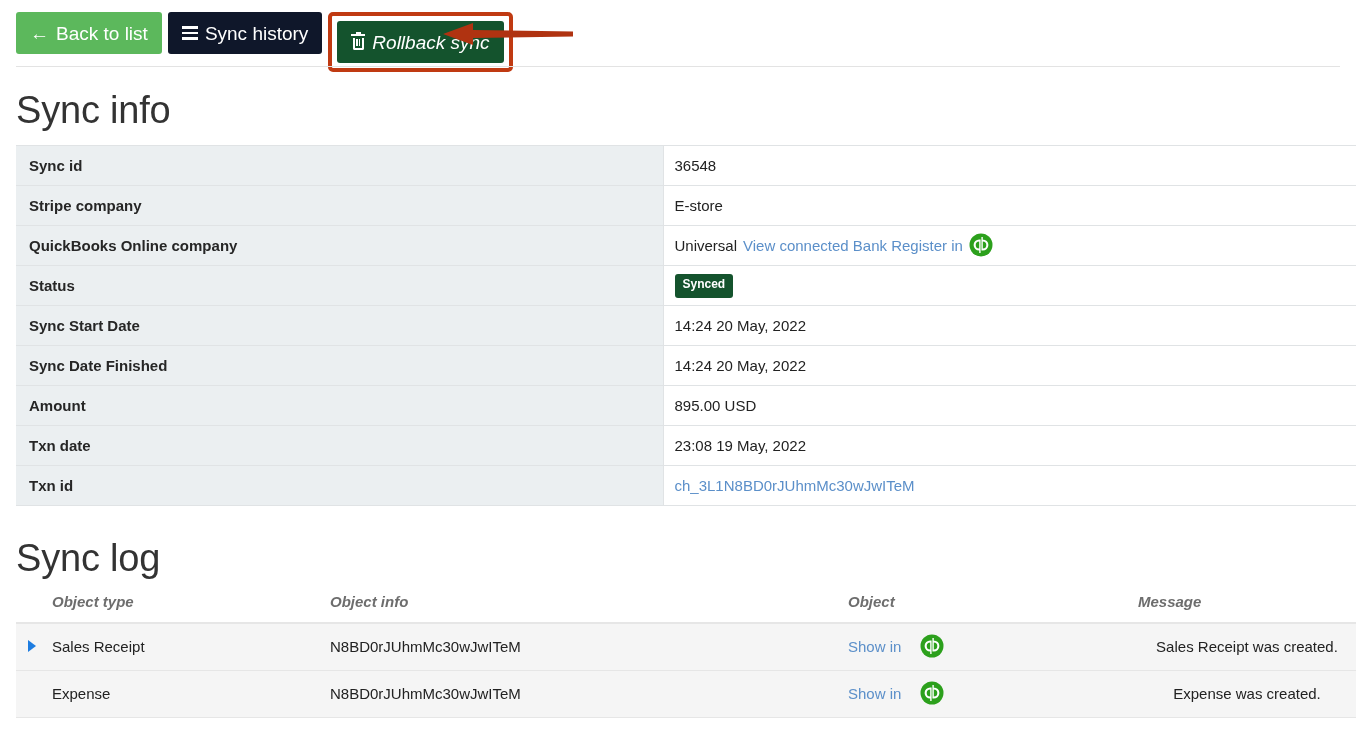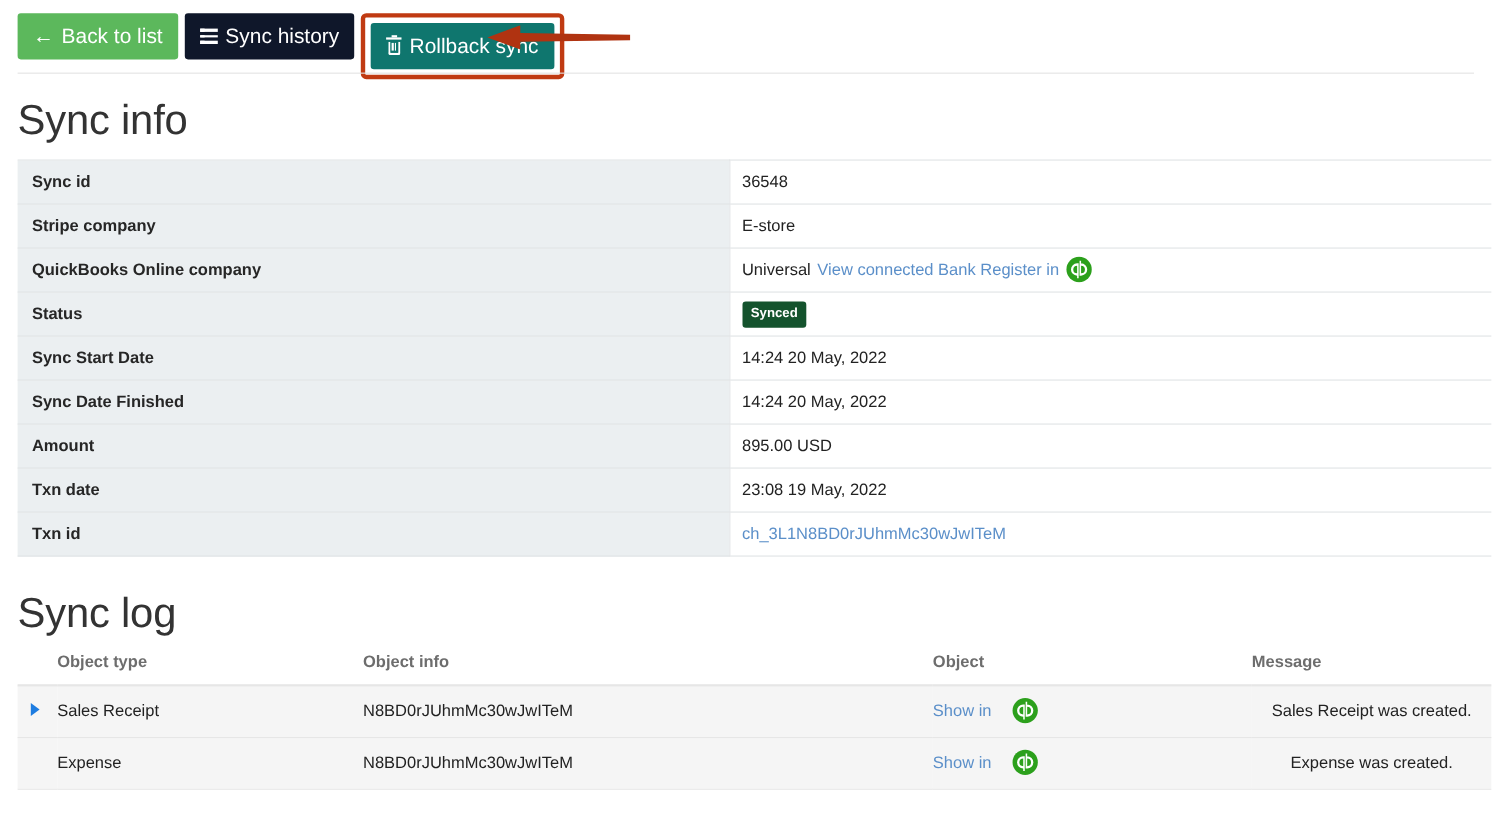--- a/index.html
+++ b/index.html
@@ -41,21 +41,21 @@
     line-height: 1;
     color: #ffffff;
     border: none;
     border-radius: 3px;
     cursor: pointer;
     white-space: nowrap;
     font-family: "Liberation Sans", sans-serif;
   }
   .btn-back    { background: #5cb85c; }
   .btn-history { background: #0f172a; margin-left: 6px; }
-  .btn-rollback{ background: #0f766e; }
+  .btn-rollback{ background: #14532d; font-style: italic; }
 
   .rollback-wrap {
     position: relative;
     margin-left: 6px;
     padding: 5px;
     border: 4px solid #c03a12;
     border-radius: 5px;
     background: transparent;
     line-height: 0;
   }
@@ -182,20 +182,21 @@
   }
   .log-table th {
     text-align: left;
     font-size: 15px;
     font-weight: bold;
     color: #6d6d6d;
     padding: 0 0 12px 0;
     border-bottom: 2px solid #e6e6e6;
     height: 30px;
     vertical-align: bottom;
+    font-style: italic;
   }
   .log-table td {
     padding: 0;
     height: 47px;
     vertical-align: middle;
     color: #222;
     border-bottom: 1px solid #e6e6e6;
     background: #f5f5f5;
   }
   .col-caret   { width: 36px; padding-left: 12px !important; }

